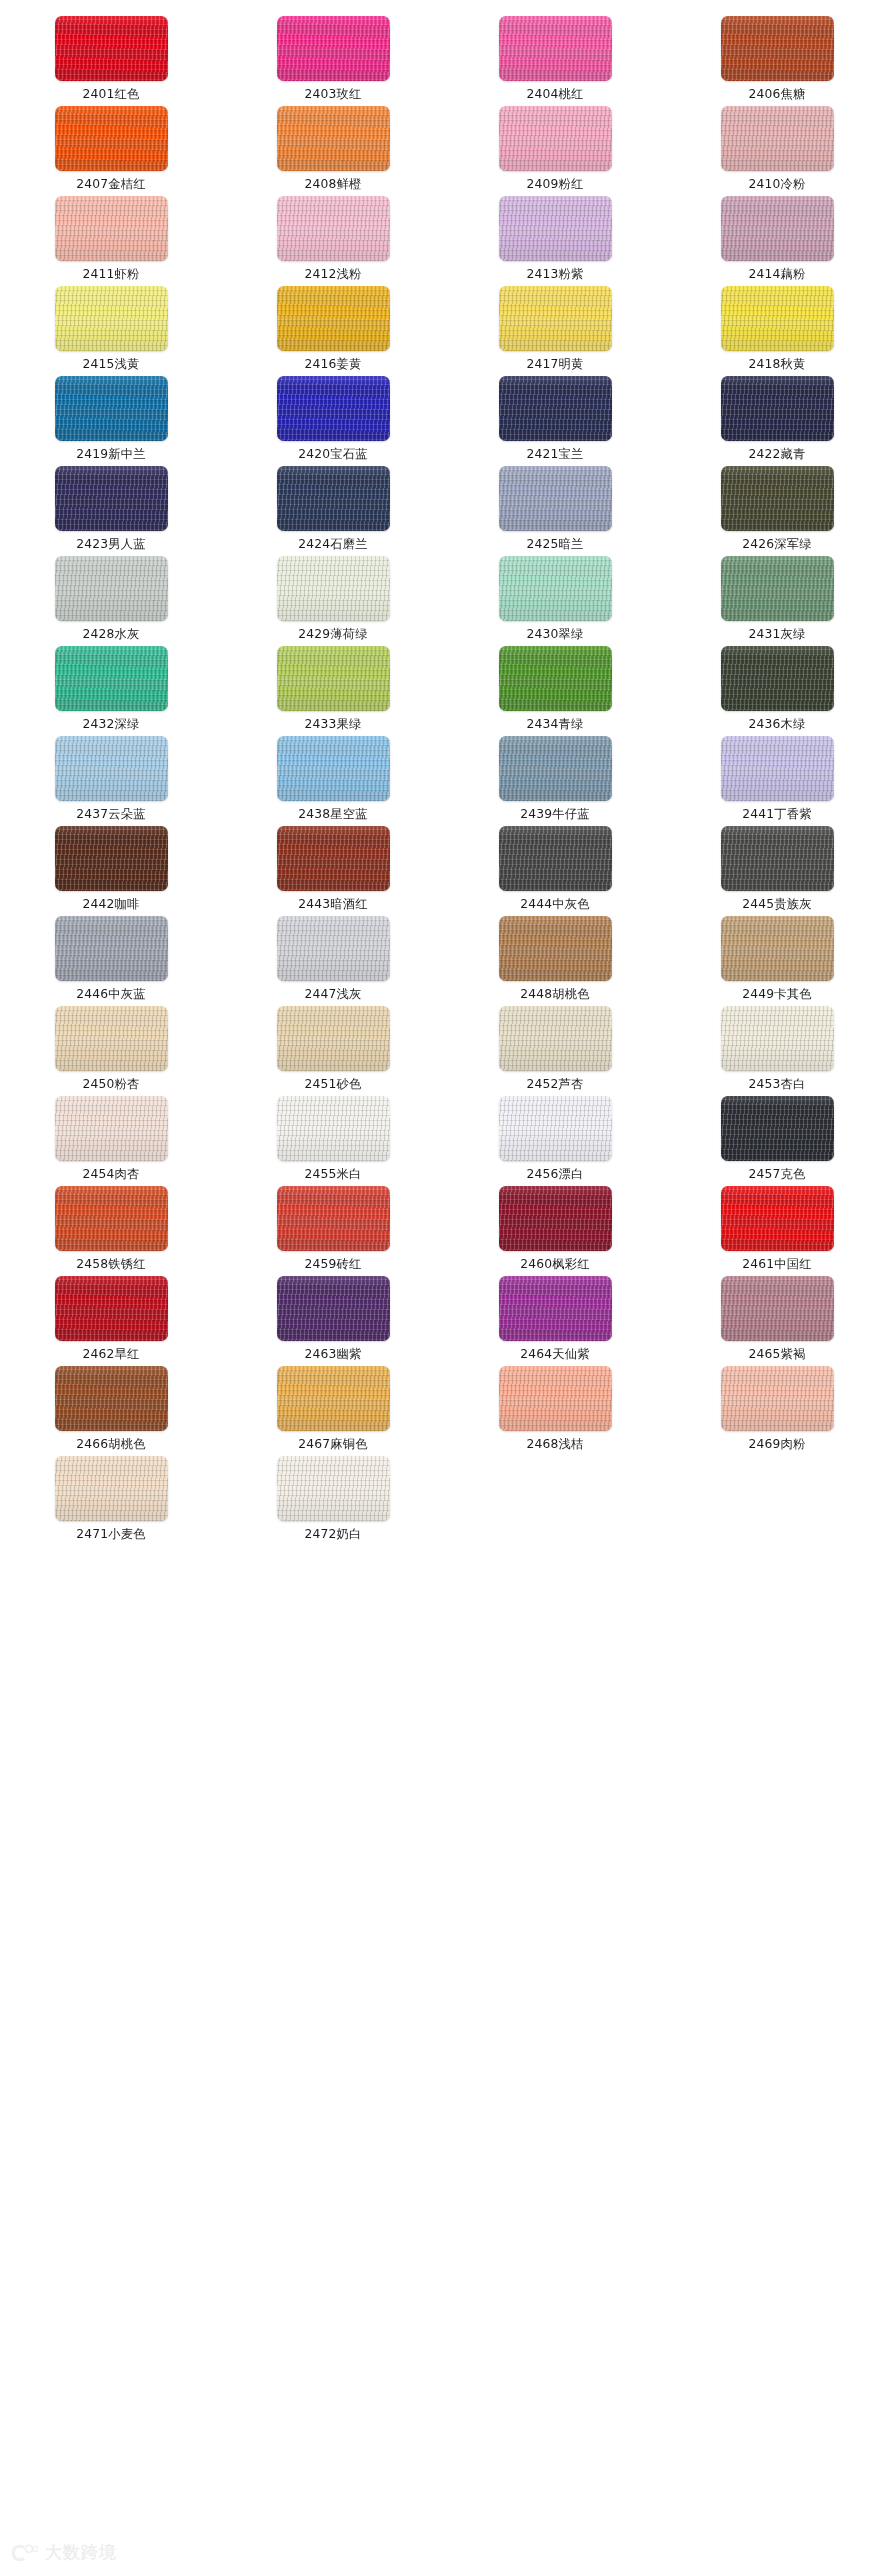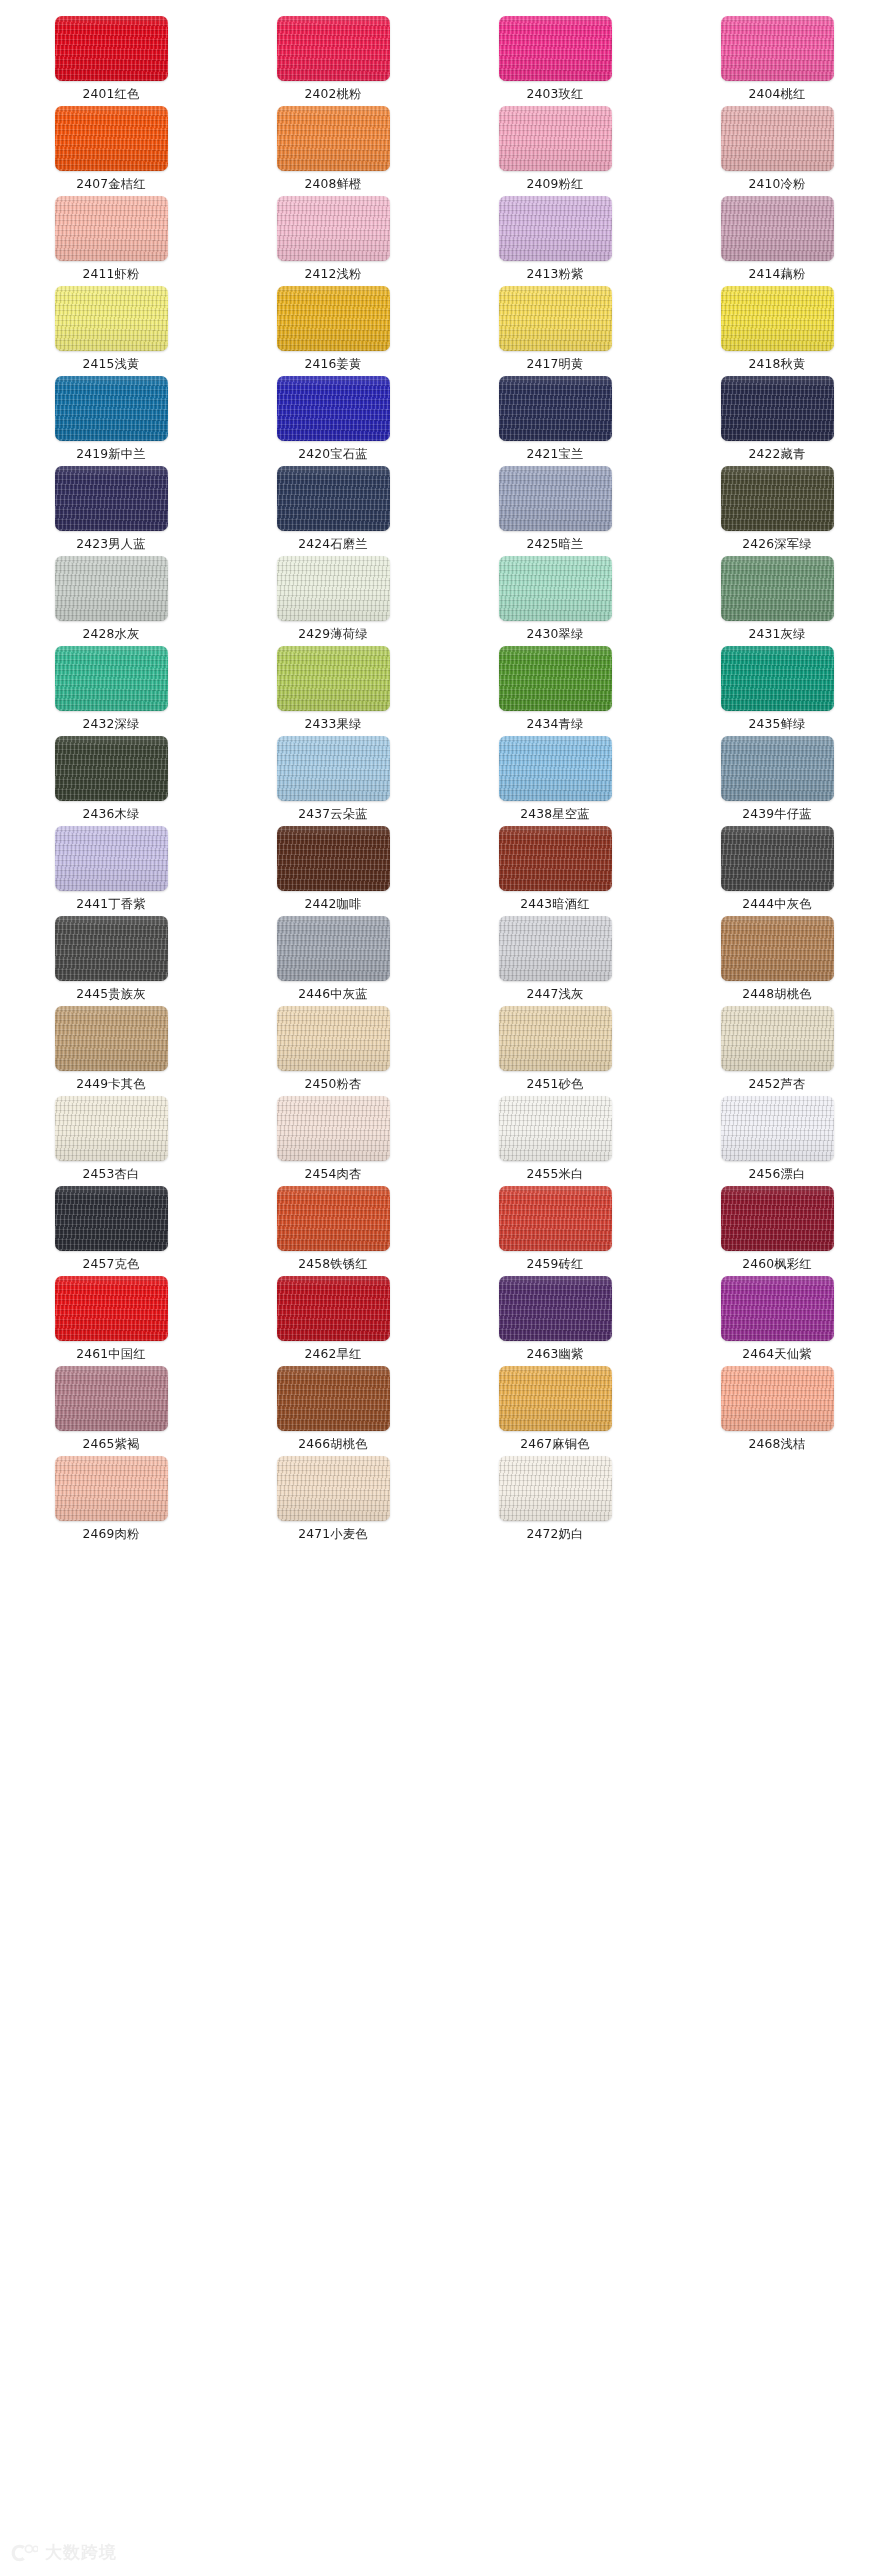--- a/index.html
+++ b/index.html
@@ -123,32 +123,32 @@
 </style>
 </head>
 <body>
 
 <main id="swatch-grid">
     <div class="swatch-cell">
       <div class="swatch-chip" style="background-color: rgb(224, 11, 30);"></div>
       <div class="swatch-label">2401红色</div>
     </div>
     <div class="swatch-cell">
-      <div class="swatch-chip" style="background-color: rgb(238, 33, 82);"></div>
-      <div class="swatch-label">2402桃粉</div>
-    </div>
-    <div class="swatch-cell">
       <div class="swatch-chip" style="background-color: rgb(240, 49, 142);"></div>
       <div class="swatch-label">2403玫红</div>
     </div>
     <div class="swatch-cell">
       <div class="swatch-chip" style="background-color: rgb(241, 92, 165);"></div>
       <div class="swatch-label">2404桃红</div>
     </div>
     <div class="swatch-cell">
+      <div class="swatch-chip" style="background-color: rgb(179, 74, 38);"></div>
+      <div class="swatch-label">2406焦糖</div>
+    </div>
+    <div class="swatch-cell">
       <div class="swatch-chip" style="background-color: rgb(243, 85, 14);"></div>
       <div class="swatch-label">2407金桔红</div>
     </div>
     <div class="swatch-cell">
       <div class="swatch-chip" style="background-color: rgb(240, 136, 61);"></div>
       <div class="swatch-label">2408鲜橙</div>
     </div>
     <div class="swatch-cell">
       <div class="swatch-chip" style="background-color: rgb(243, 168, 193);"></div>
       <div class="swatch-label">2409粉红</div>
@@ -241,24 +241,20 @@
       <div class="swatch-chip" style="background-color: rgb(54, 184, 147);"></div>
       <div class="swatch-label">2432深绿</div>
     </div>
     <div class="swatch-cell">
       <div class="swatch-chip" style="background-color: rgb(179, 204, 93);"></div>
       <div class="swatch-label">2433果绿</div>
     </div>
     <div class="swatch-cell">
       <div class="swatch-chip" style="background-color: rgb(83, 150, 47);"></div>
       <div class="swatch-label">2434青绿</div>
-    </div>
-    <div class="swatch-cell">
-      <div class="swatch-chip" style="background-color: rgb(17, 154, 125);"></div>
-      <div class="swatch-label">2435鲜绿</div>
     </div>
     <div class="swatch-cell">
       <div class="swatch-chip" style="background-color: rgb(61, 69, 54);"></div>
       <div class="swatch-label">2436木绿</div>
     </div>
     <div class="swatch-cell">
       <div class="swatch-chip" style="background-color: rgb(165, 202, 227);"></div>
       <div class="swatch-label">2437云朵蓝</div>
     </div>
     <div class="swatch-cell">

